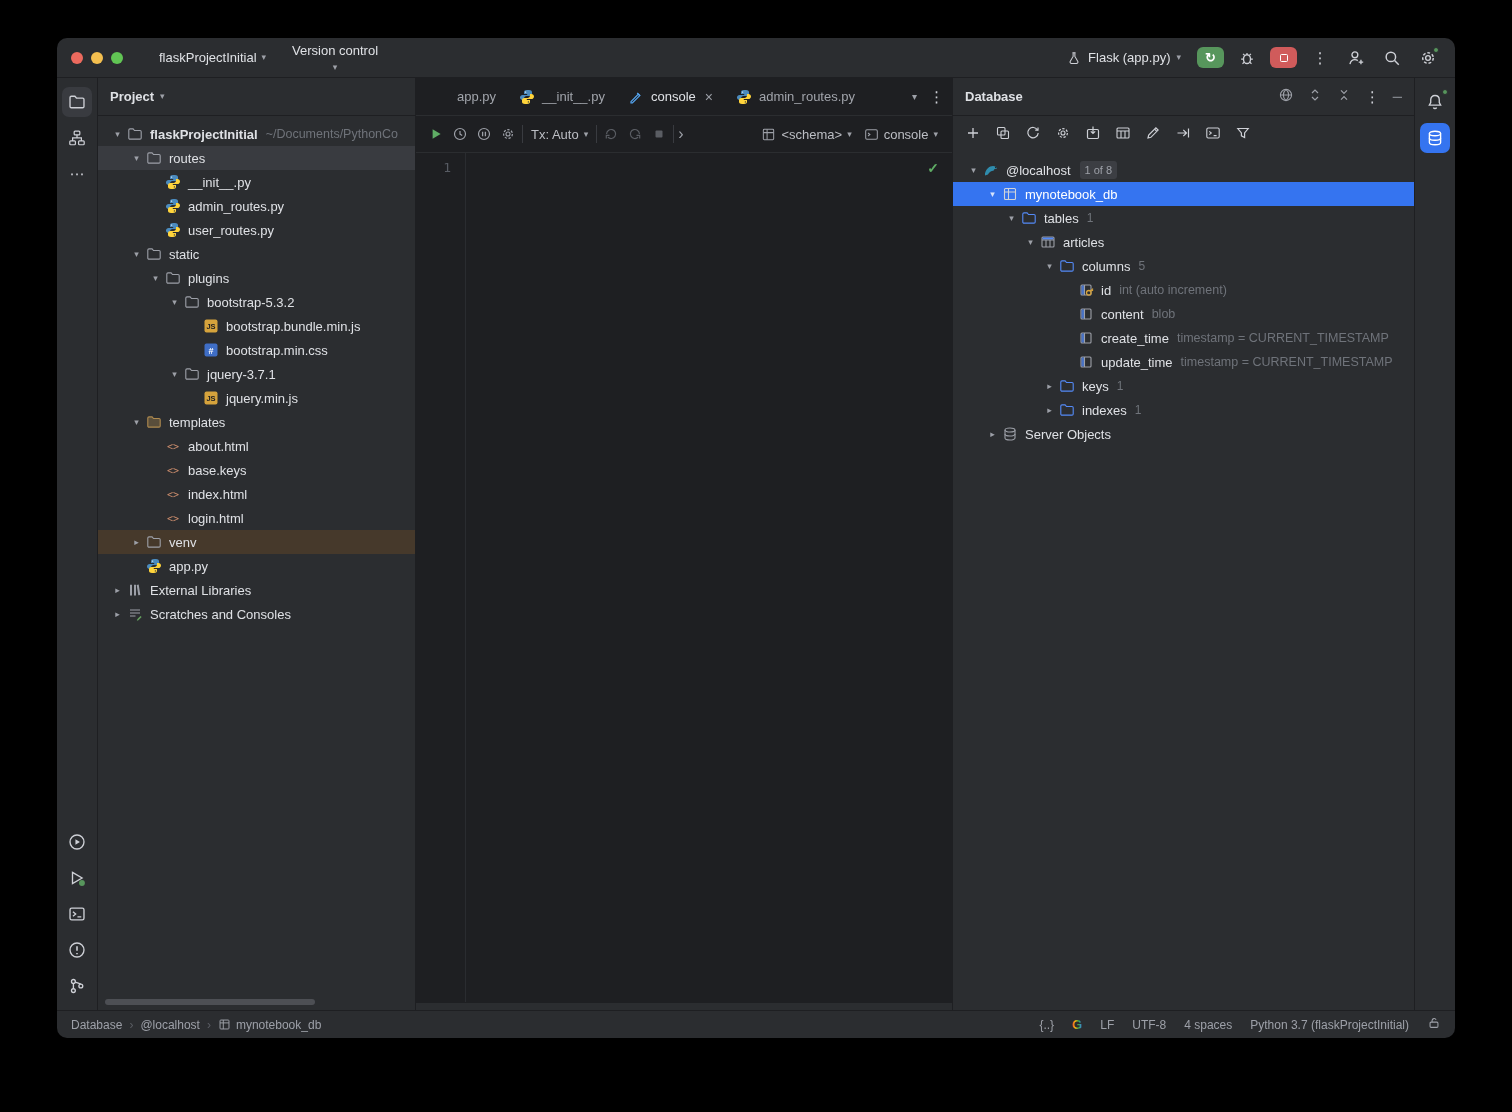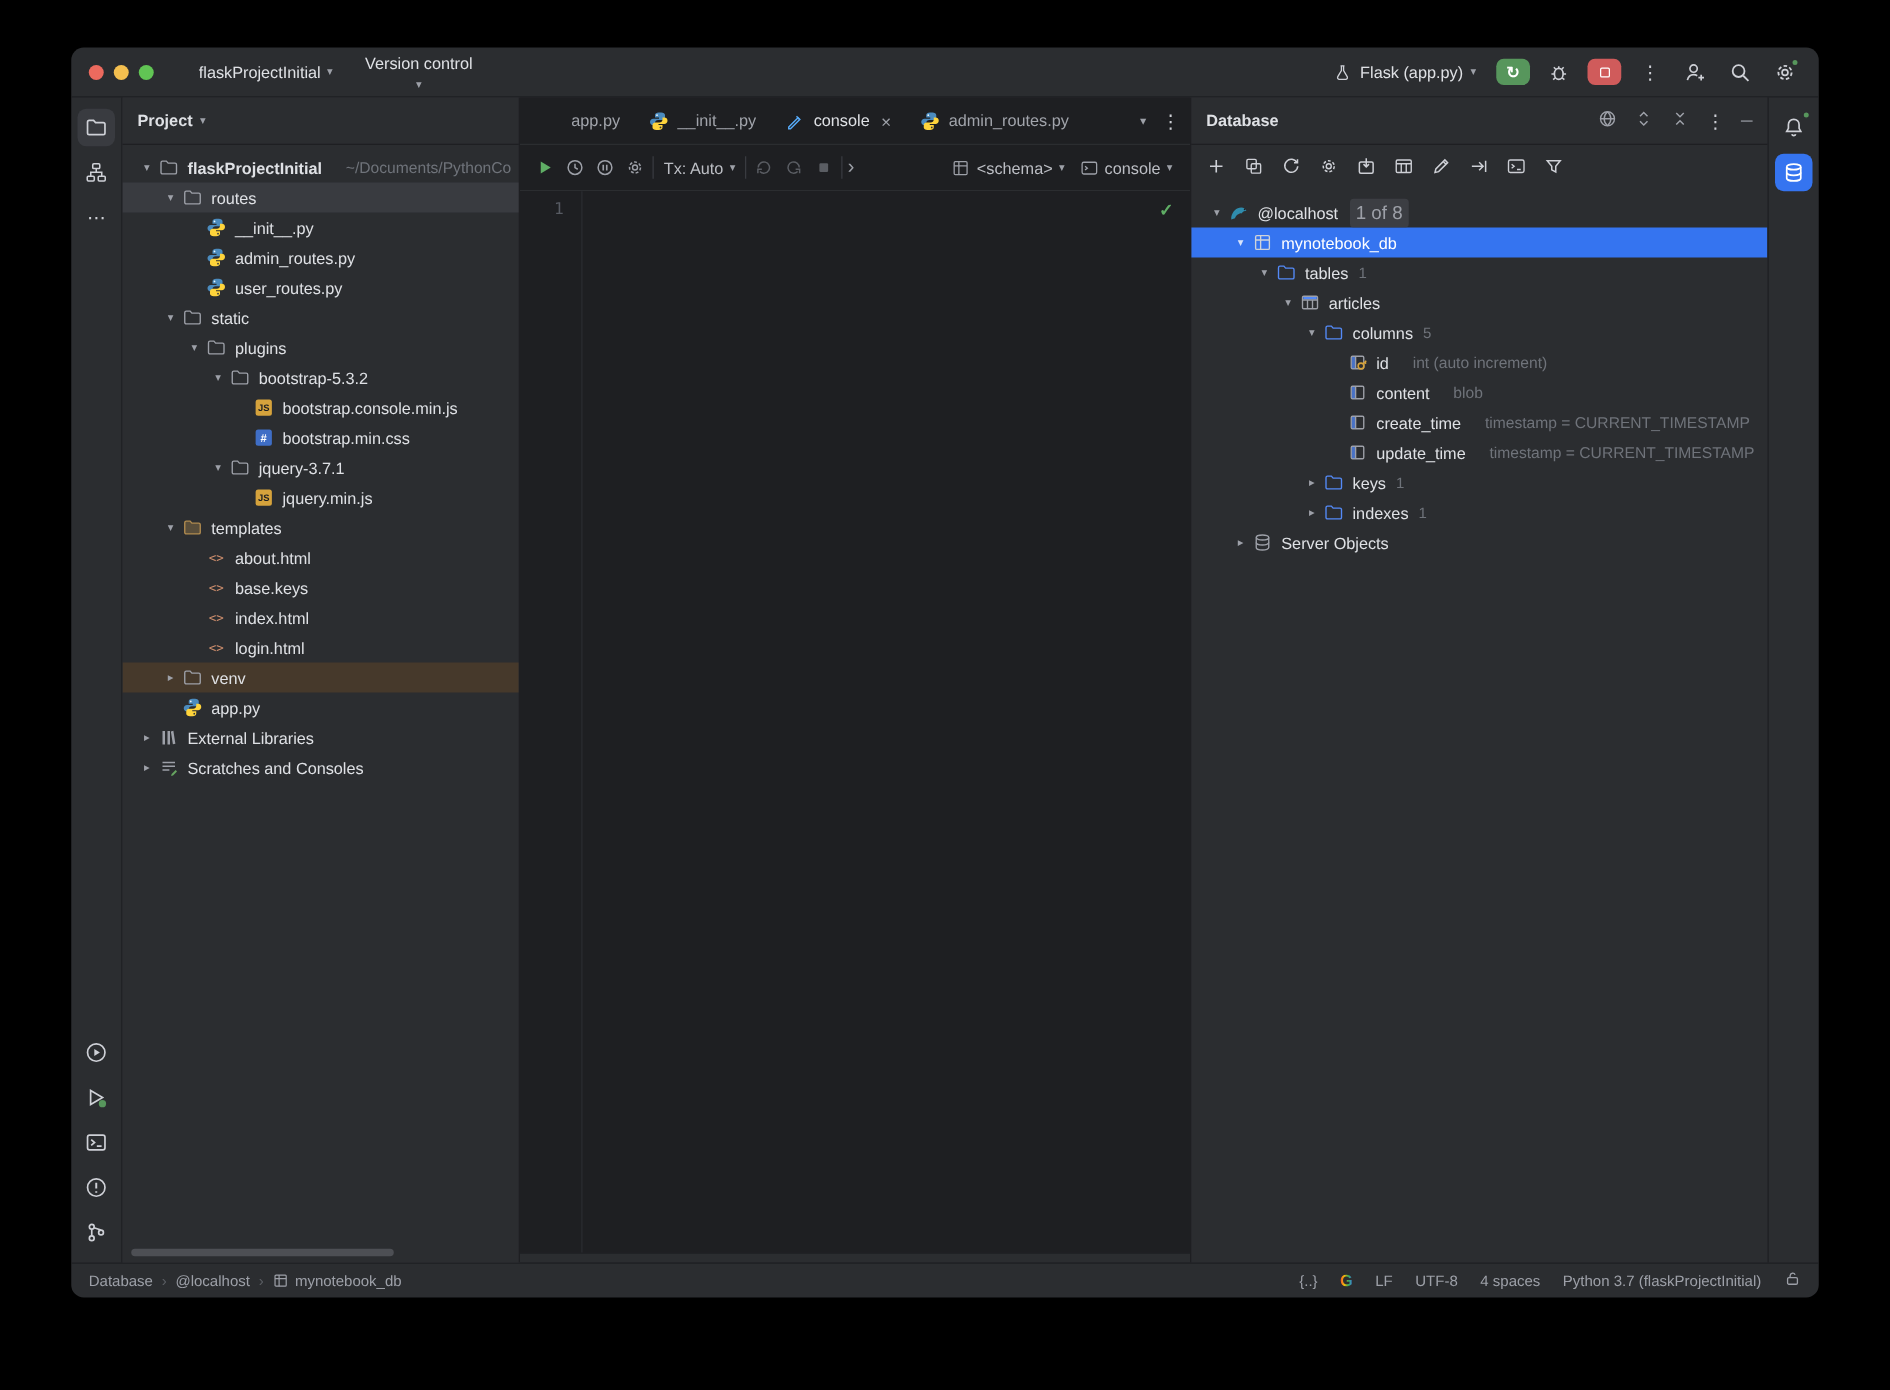--- a/index.html
+++ b/index.html
@@ -42,23 +42,23 @@
   .project-panel{width:318px;flex:0 0 auto;display:flex;flex-direction:column;border-right:1px solid #1e1f22;position:relative;background:#2b2d30;}
   .panel-header{height:38px;flex:0 0 auto;display:flex;align-items:center;gap:6px;padding:0 12px;border-bottom:1px solid #1e1f22;}
   .panel-header .ph-title{font-weight:700;color:#dfe1e5;}
   .tree{flex:1;overflow:hidden;padding-top:6px;}
 
   .trow{height:24px;display:flex;align-items:center;white-space:nowrap;overflow:hidden;font-size:13px;color:#dfe1e5;}
   .twisty{flex:0 0 17px;text-align:center;font-size:9px;color:#9da0a8;}
   .ticon{flex:0 0 18px;height:16px;display:flex;align-items:center;justify-content:center;margin-right:6px;}
   .ticon.empty{visibility:hidden;}
   .ticon svg{display:block;}
-  .thint{color:#6f737a;margin-left:19px;font-size:12.5px;}
+  .thint{color:#6f737a;margin-left:8px;font-size:12.5px;}
   .tcount{color:#6f737a;margin-left:8px;font-size:12px;}
-  .tbadge{color:#9da0a8;background:#3c3e43;border-radius:3px;padding:3px 5px;font-size:15px;margin-left:9px;}
+  .tbadge{color:#9da0a8;background:#3c3e43;border-radius:3px;padding:3px 5px;font-size:11px;margin-left:9px;}
   .trow.bold .tlabel{font-weight:700;}
   .sel-gray{background:#393b40;}
   .sel-brown{background:#46392b;}
   .sel-blue{background:#3574f0;}
   .sel-blue .tlabel{color:#fff;}
   .sel-blue .twisty{color:#d7e3fb;}
   .hscroll{position:absolute;bottom:5px;left:7px;width:210px;height:6px;border-radius:3px;background:#4d4f54;}
 
   
   .editor-col{flex:1;min-width:0;display:flex;flex-direction:column;background:#1e1f22;}
@@ -327,21 +327,21 @@
           </div>
 
           <div class="trow" style="padding-left: 87px;">
             <span class="twisty"></span>
             <span class="ticon">
               <svg width="16" height="16" viewBox="0 0 16 16">
                 <rect x="1.5" y="1.5" width="13" height="13" rx="2" fill="#d6a33c"></rect>
                 <text x="8" y="11" text-anchor="middle" font-size="7.5" font-weight="bold" fill="#1e1f22" font-family="Liberation Sans,sans-serif">JS</text>
               </svg>
             </span>
-            <span class="tlabel">bootstrap.console.min.js</span>
+            <span class="tlabel">bootstrap.bundle.min.js</span>
 
           </div>
 
           <div class="trow" style="padding-left: 87px;">
             <span class="twisty"></span>
             <span class="ticon">
               <svg width="16" height="16" viewBox="0 0 16 16">
                 <rect x="1.5" y="1.5" width="13" height="13" rx="2" fill="#3f6ec6"></rect>
                 <text x="8" y="11.5" text-anchor="middle" font-size="9" font-weight="bold" fill="#fff" font-family="Liberation Sans,sans-serif">#</text>
               </svg>

